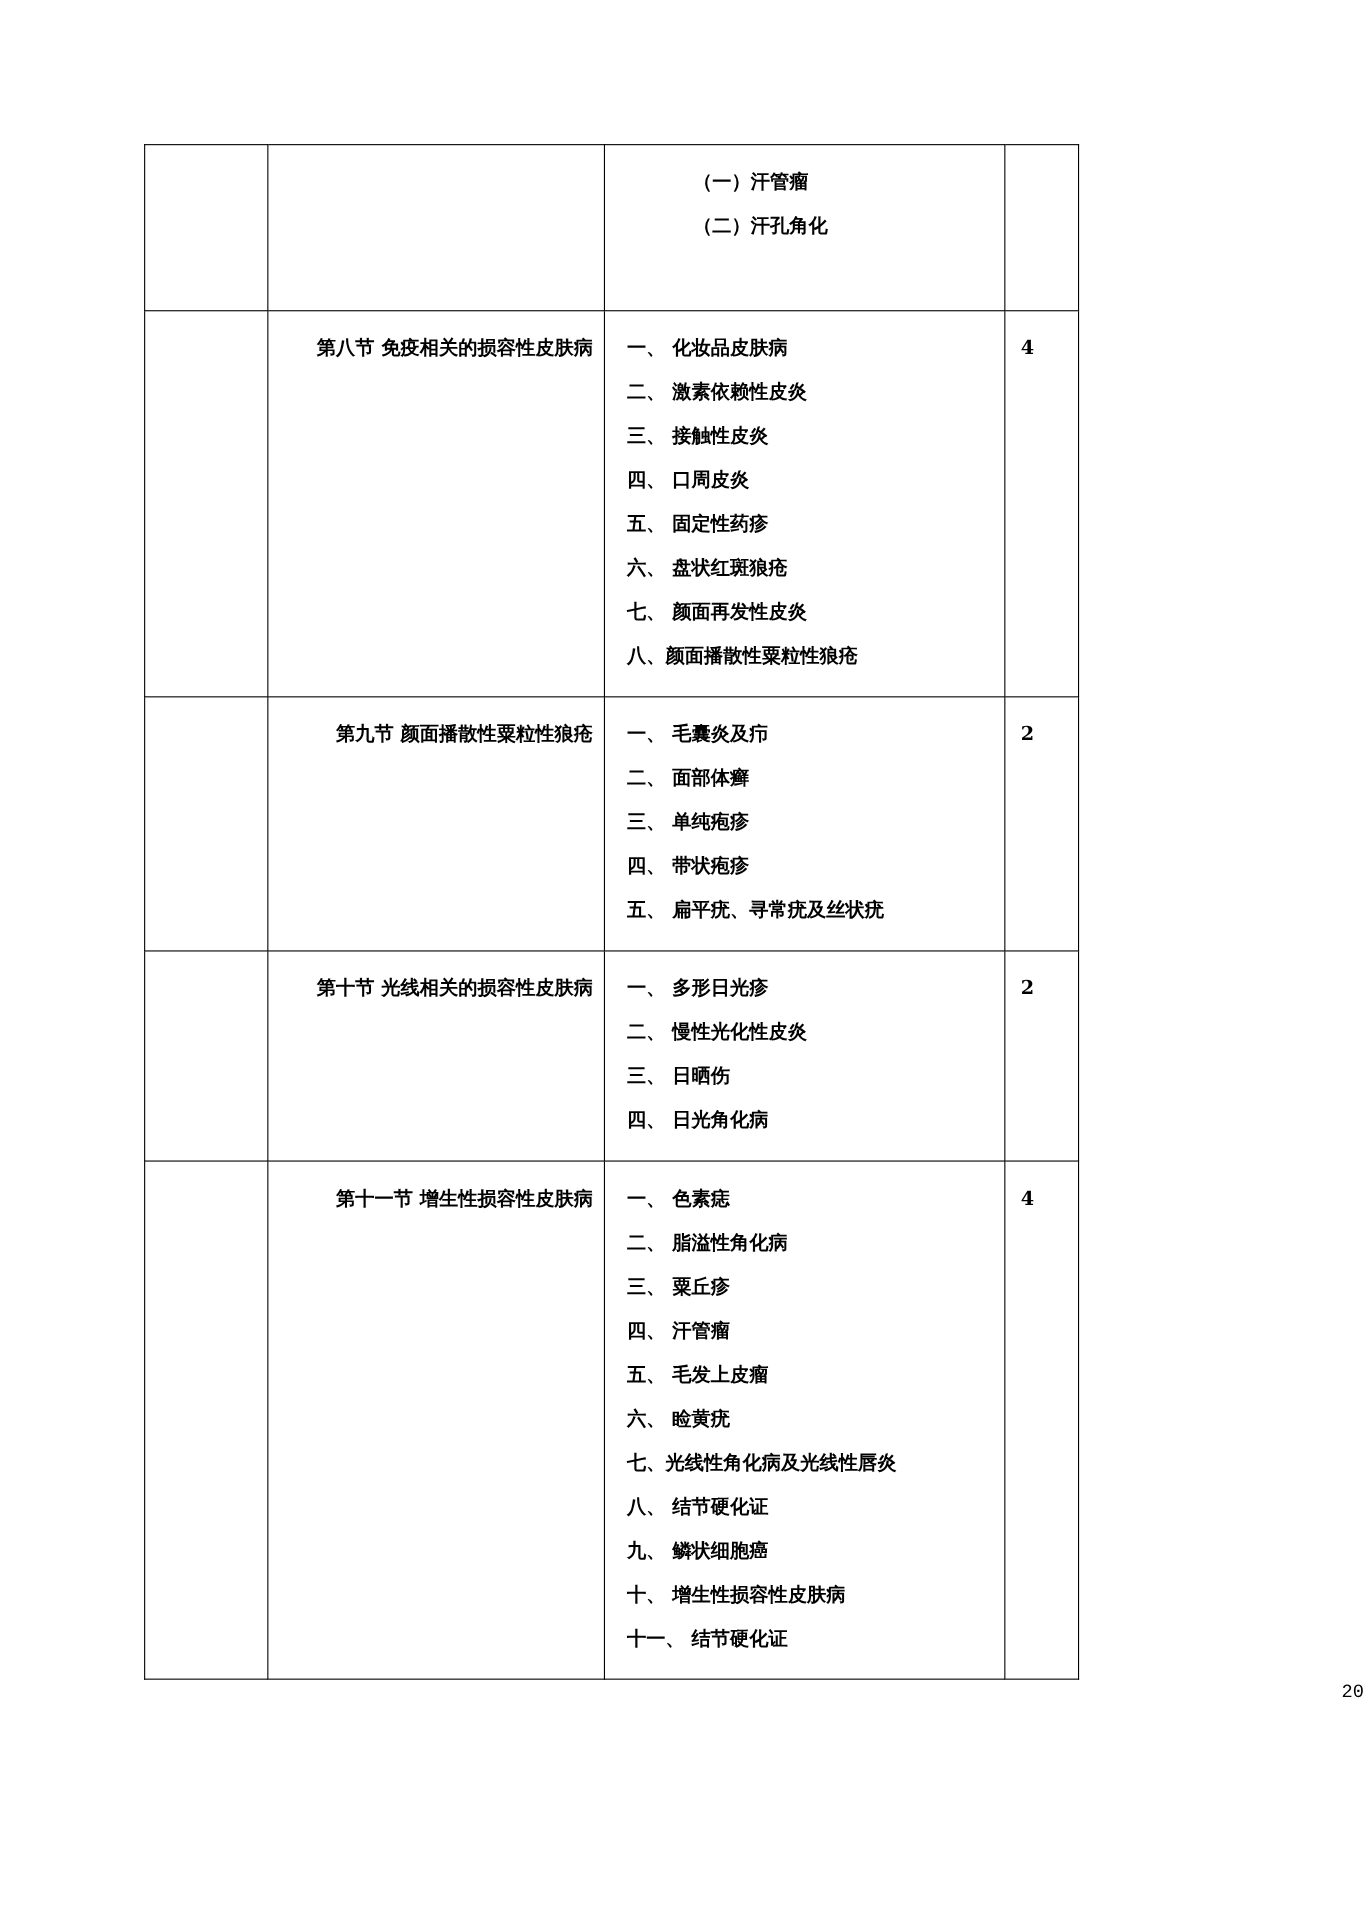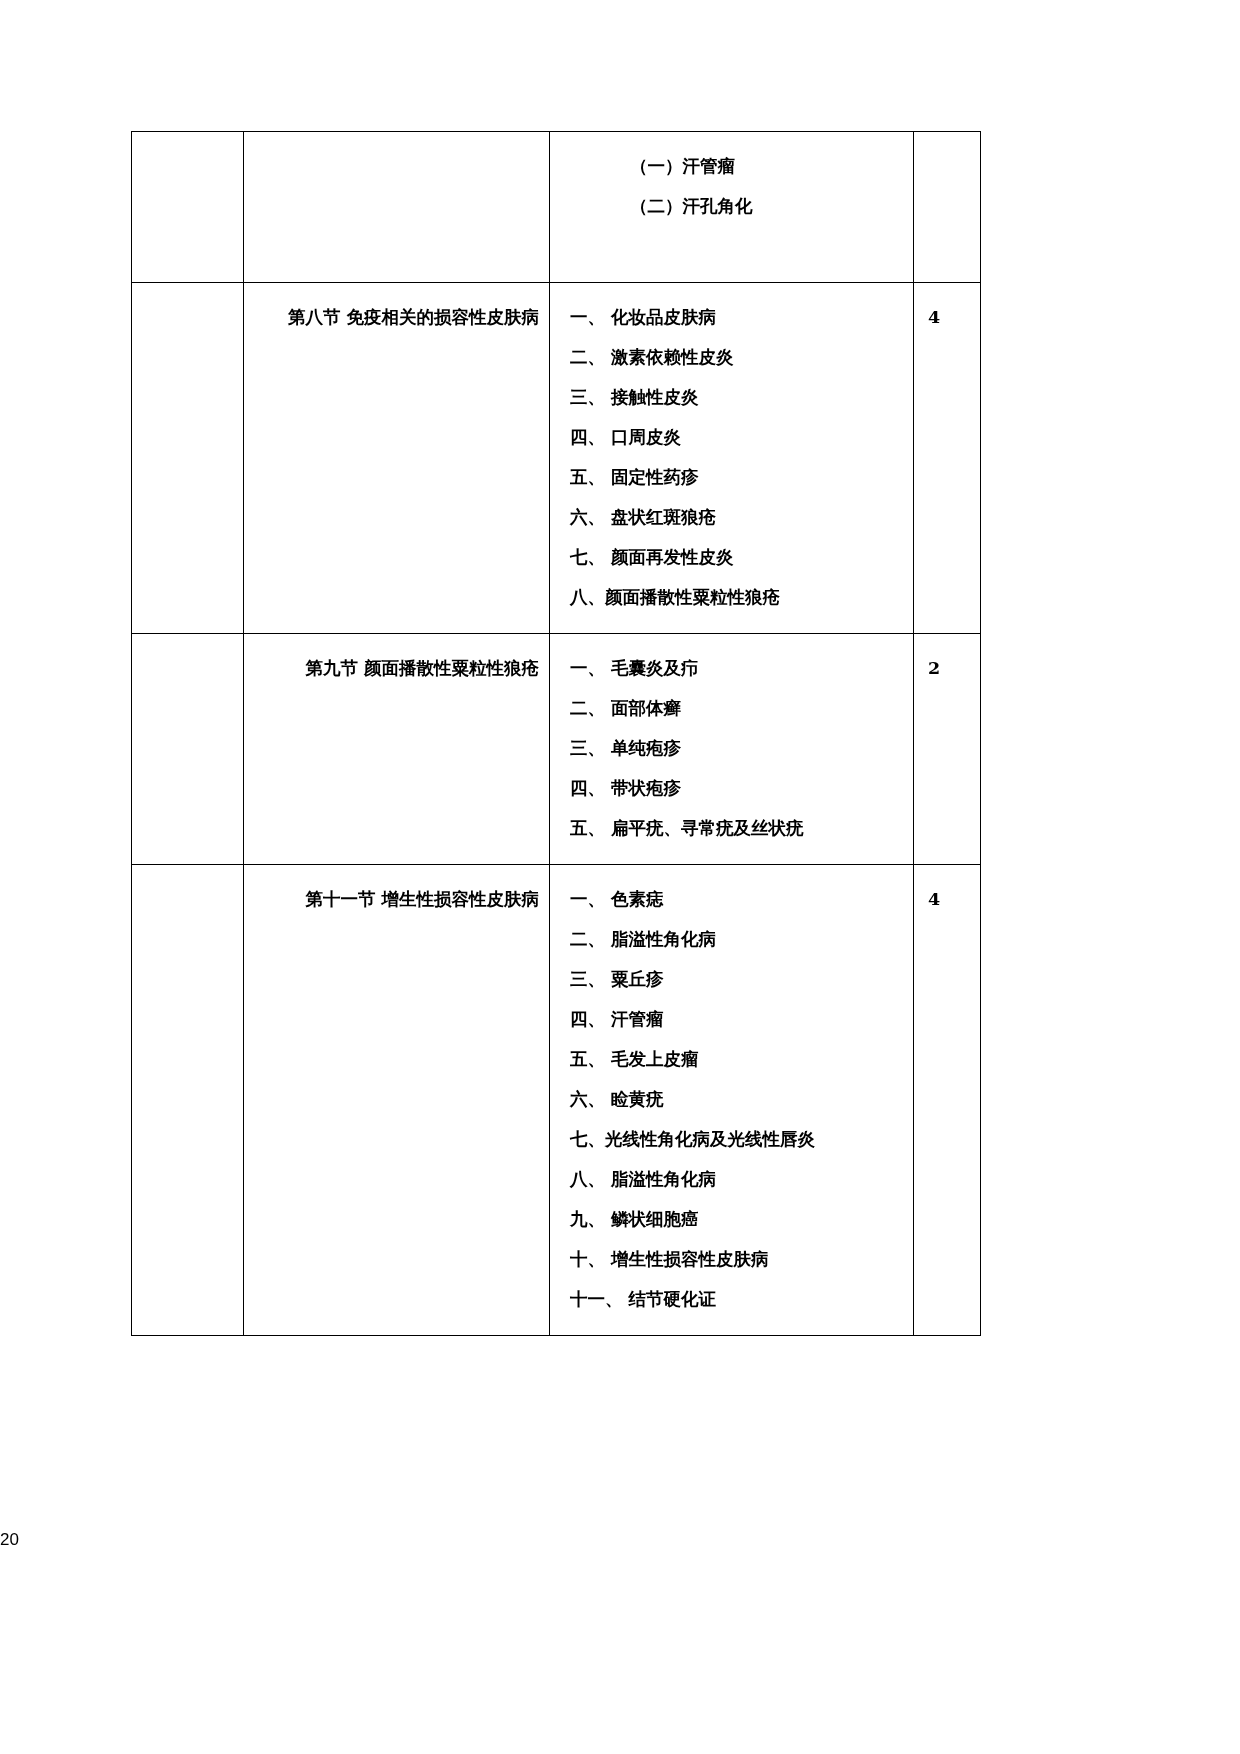--- a/index.html
+++ b/index.html
@@ -68,23 +68,23 @@
   .hours {
     font-size: 17.5px;
     line-height: 40px;
     font-weight: bold;
   }
   .page-number {
     position: absolute;
     left: 0;
     top: 1530px;
     width: 1240px;
-    text-align: left;
+    text-align: right;
     font-size: 17px;
-    font-family: Liberation Sans, sans-serif;
+    font-family: Liberation Mono, monospace;
   }
   .empty-cell { height: 100%; }
 </style>
 </head>
 <body>
 
 <div class="page">
 
   <table class="doc-table">
     <colgroup>
@@ -164,40 +164,63 @@
             <div class="line">五、 扁平疣、寻常疣及丝状疣</div>
           </div>
         </td>
         <td>
           <div class="cell-inner-d">
             <div class="hours">2</div>
           </div>
         </td>
       </tr>
 
+      <tr>
+        <td>
+          <div class="cell-inner empty-cell"></div>
+        </td>
+        <td>
+          <div class="cell-inner">
+            <div class="section-title">第十节  光线相关的损容性皮肤病</div>
+          </div>
+        </td>
+        <td>
+          <div class="cell-inner-c">
+            <div class="line">一、 多形日光疹</div>
+            <div class="line">二、 慢性光化性皮炎</div>
+            <div class="line">三、 日晒伤</div>
+            <div class="line">四、 日光角化病</div>
+          </div>
+        </td>
+        <td>
+          <div class="cell-inner-d">
+            <div class="hours">2</div>
+          </div>
+        </td>
+      </tr>
 
       <tr>
         <td>
           <div class="cell-inner empty-cell"></div>
         </td>
         <td>
           <div class="cell-inner">
             <div class="section-title">第十一节  增生性损容性皮肤病</div>
           </div>
         </td>
         <td>
           <div class="cell-inner-c">
             <div class="line">一、 色素痣</div>
             <div class="line">二、 脂溢性角化病</div>
             <div class="line">三、 粟丘疹</div>
             <div class="line">四、 汗管瘤</div>
             <div class="line">五、 毛发上皮瘤</div>
             <div class="line">六、 睑黄疣</div>
             <div class="line">七、光线性角化病及光线性唇炎</div>
-            <div class="line">八、 脂溢性角化病</div>
+            <div class="line">八、 结节硬化证</div>
             <div class="line">九、 鳞状细胞癌</div>
             <div class="line">十、 增生性损容性皮肤病</div>
             <div class="line">十一、 结节硬化证</div>
           </div>
         </td>
         <td>
           <div class="cell-inner-d">
             <div class="hours">4</div>
           </div>
         </td>

